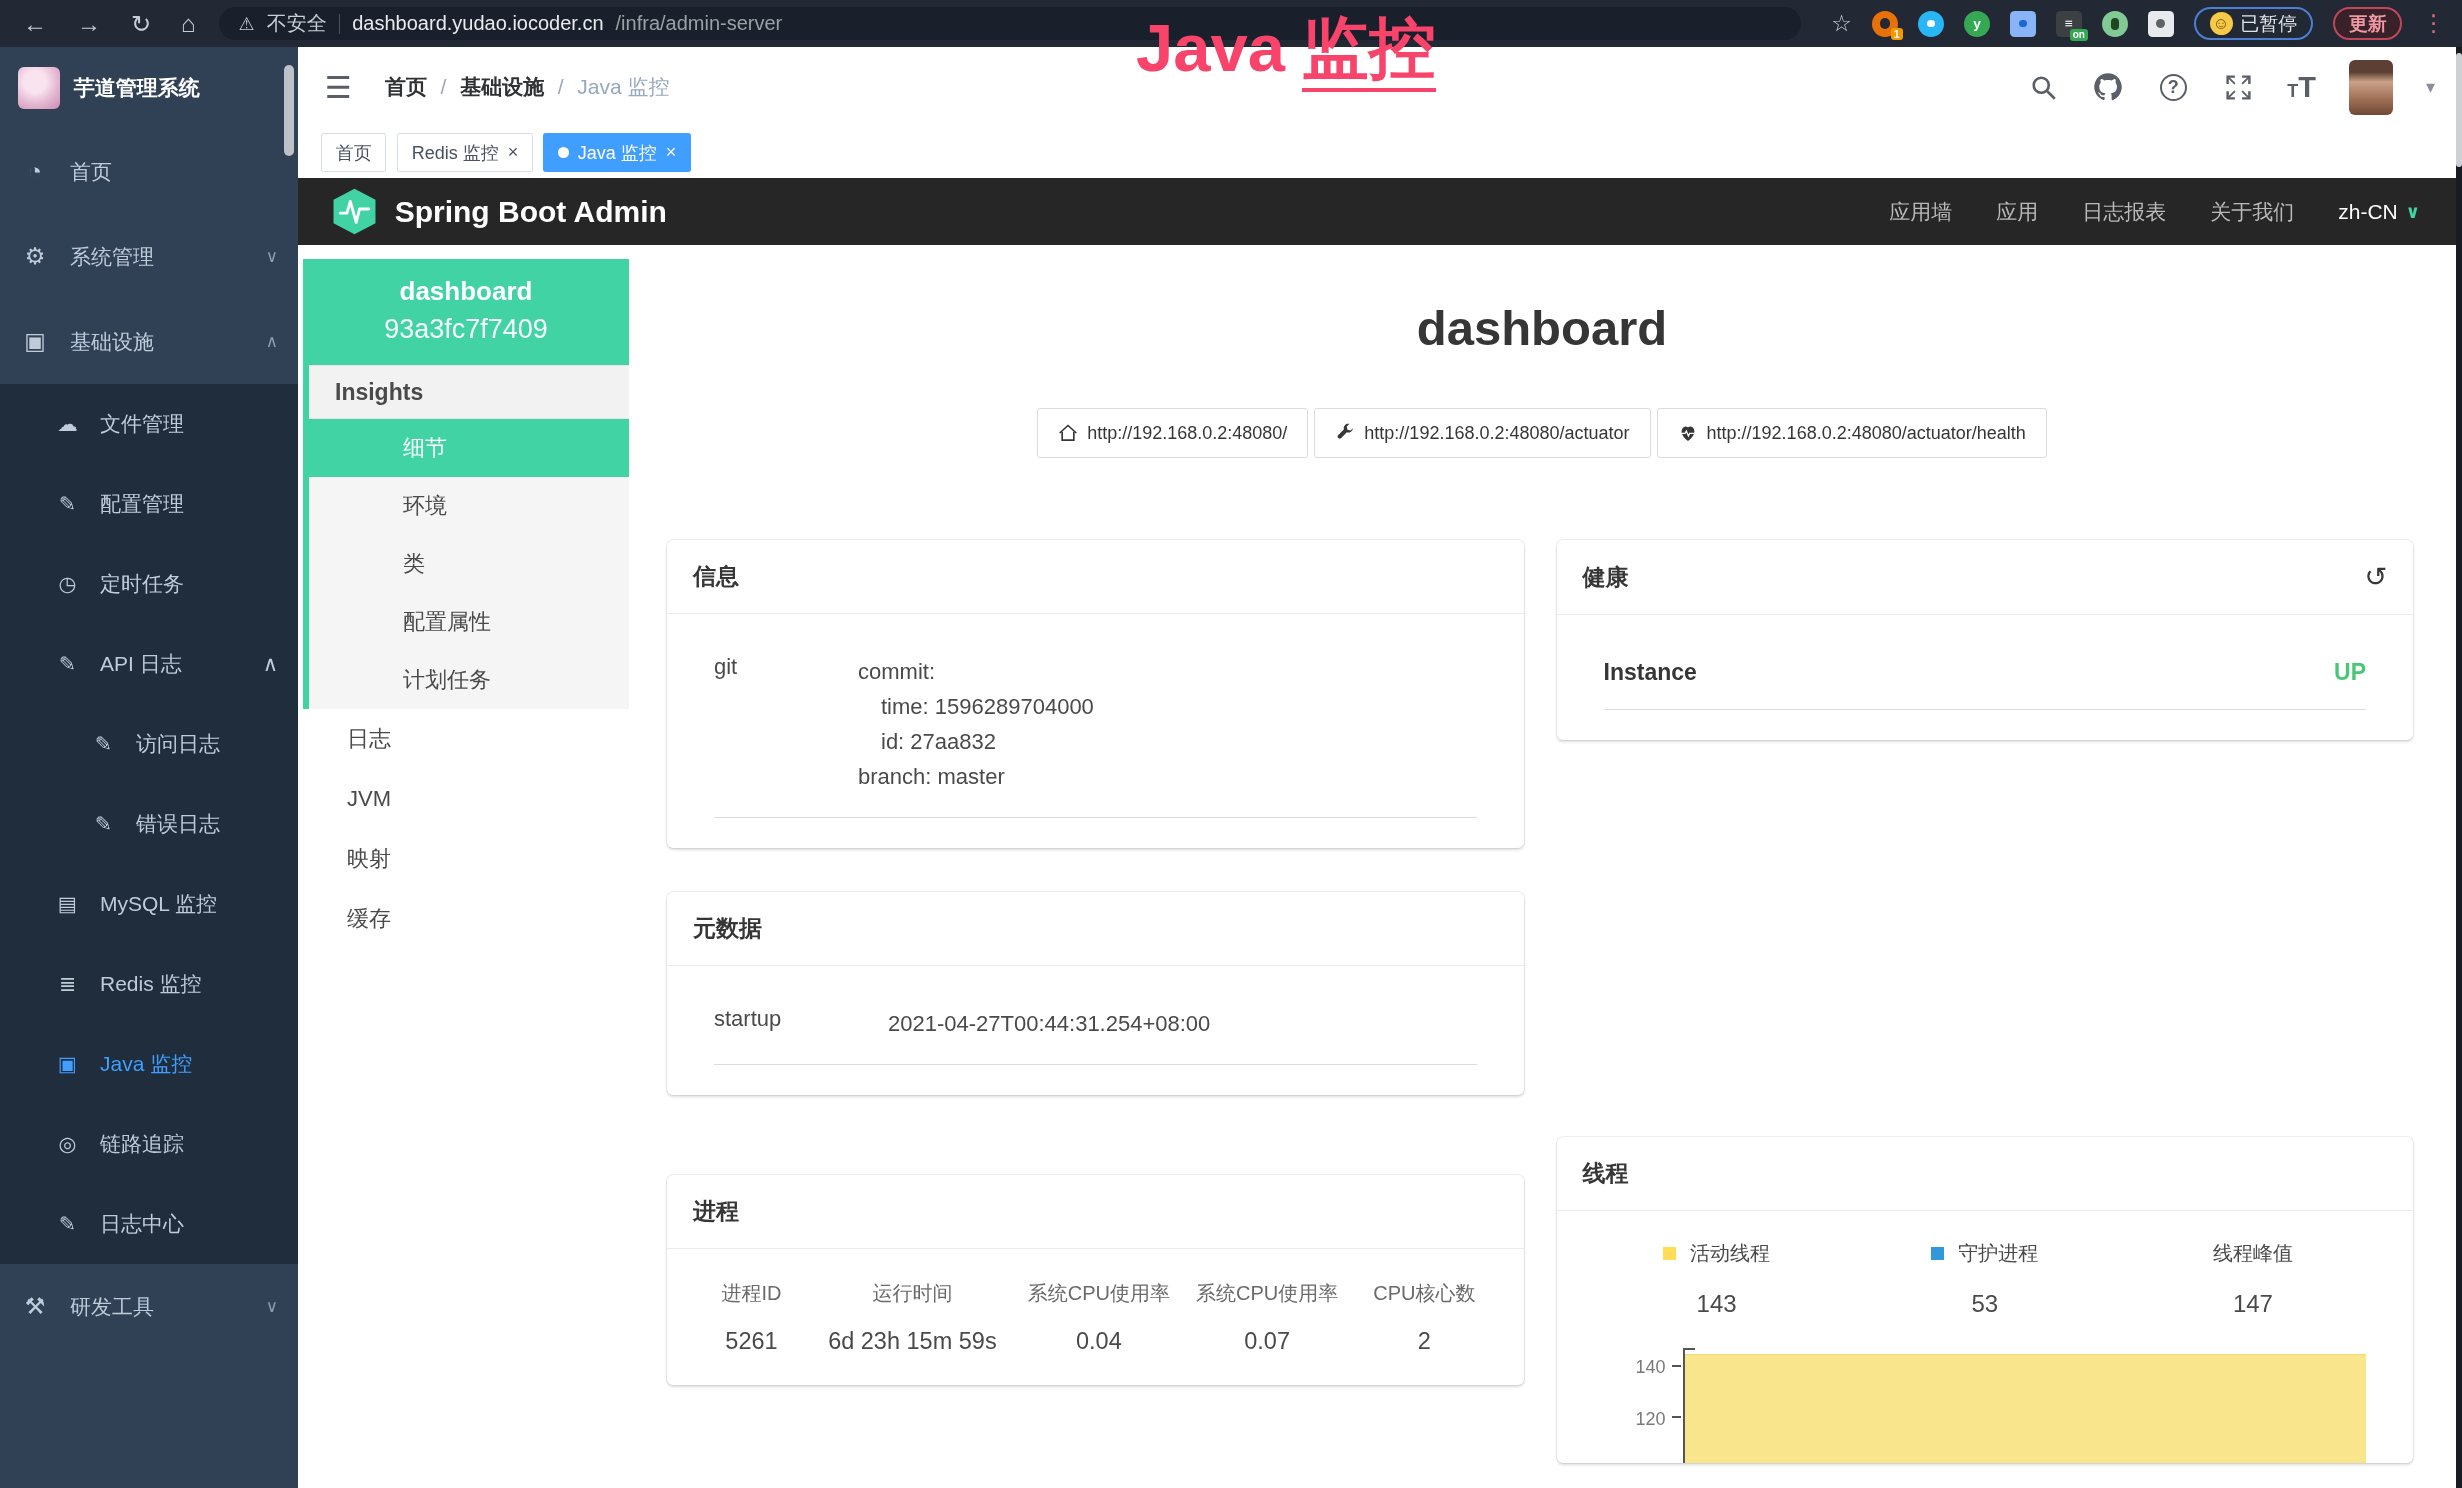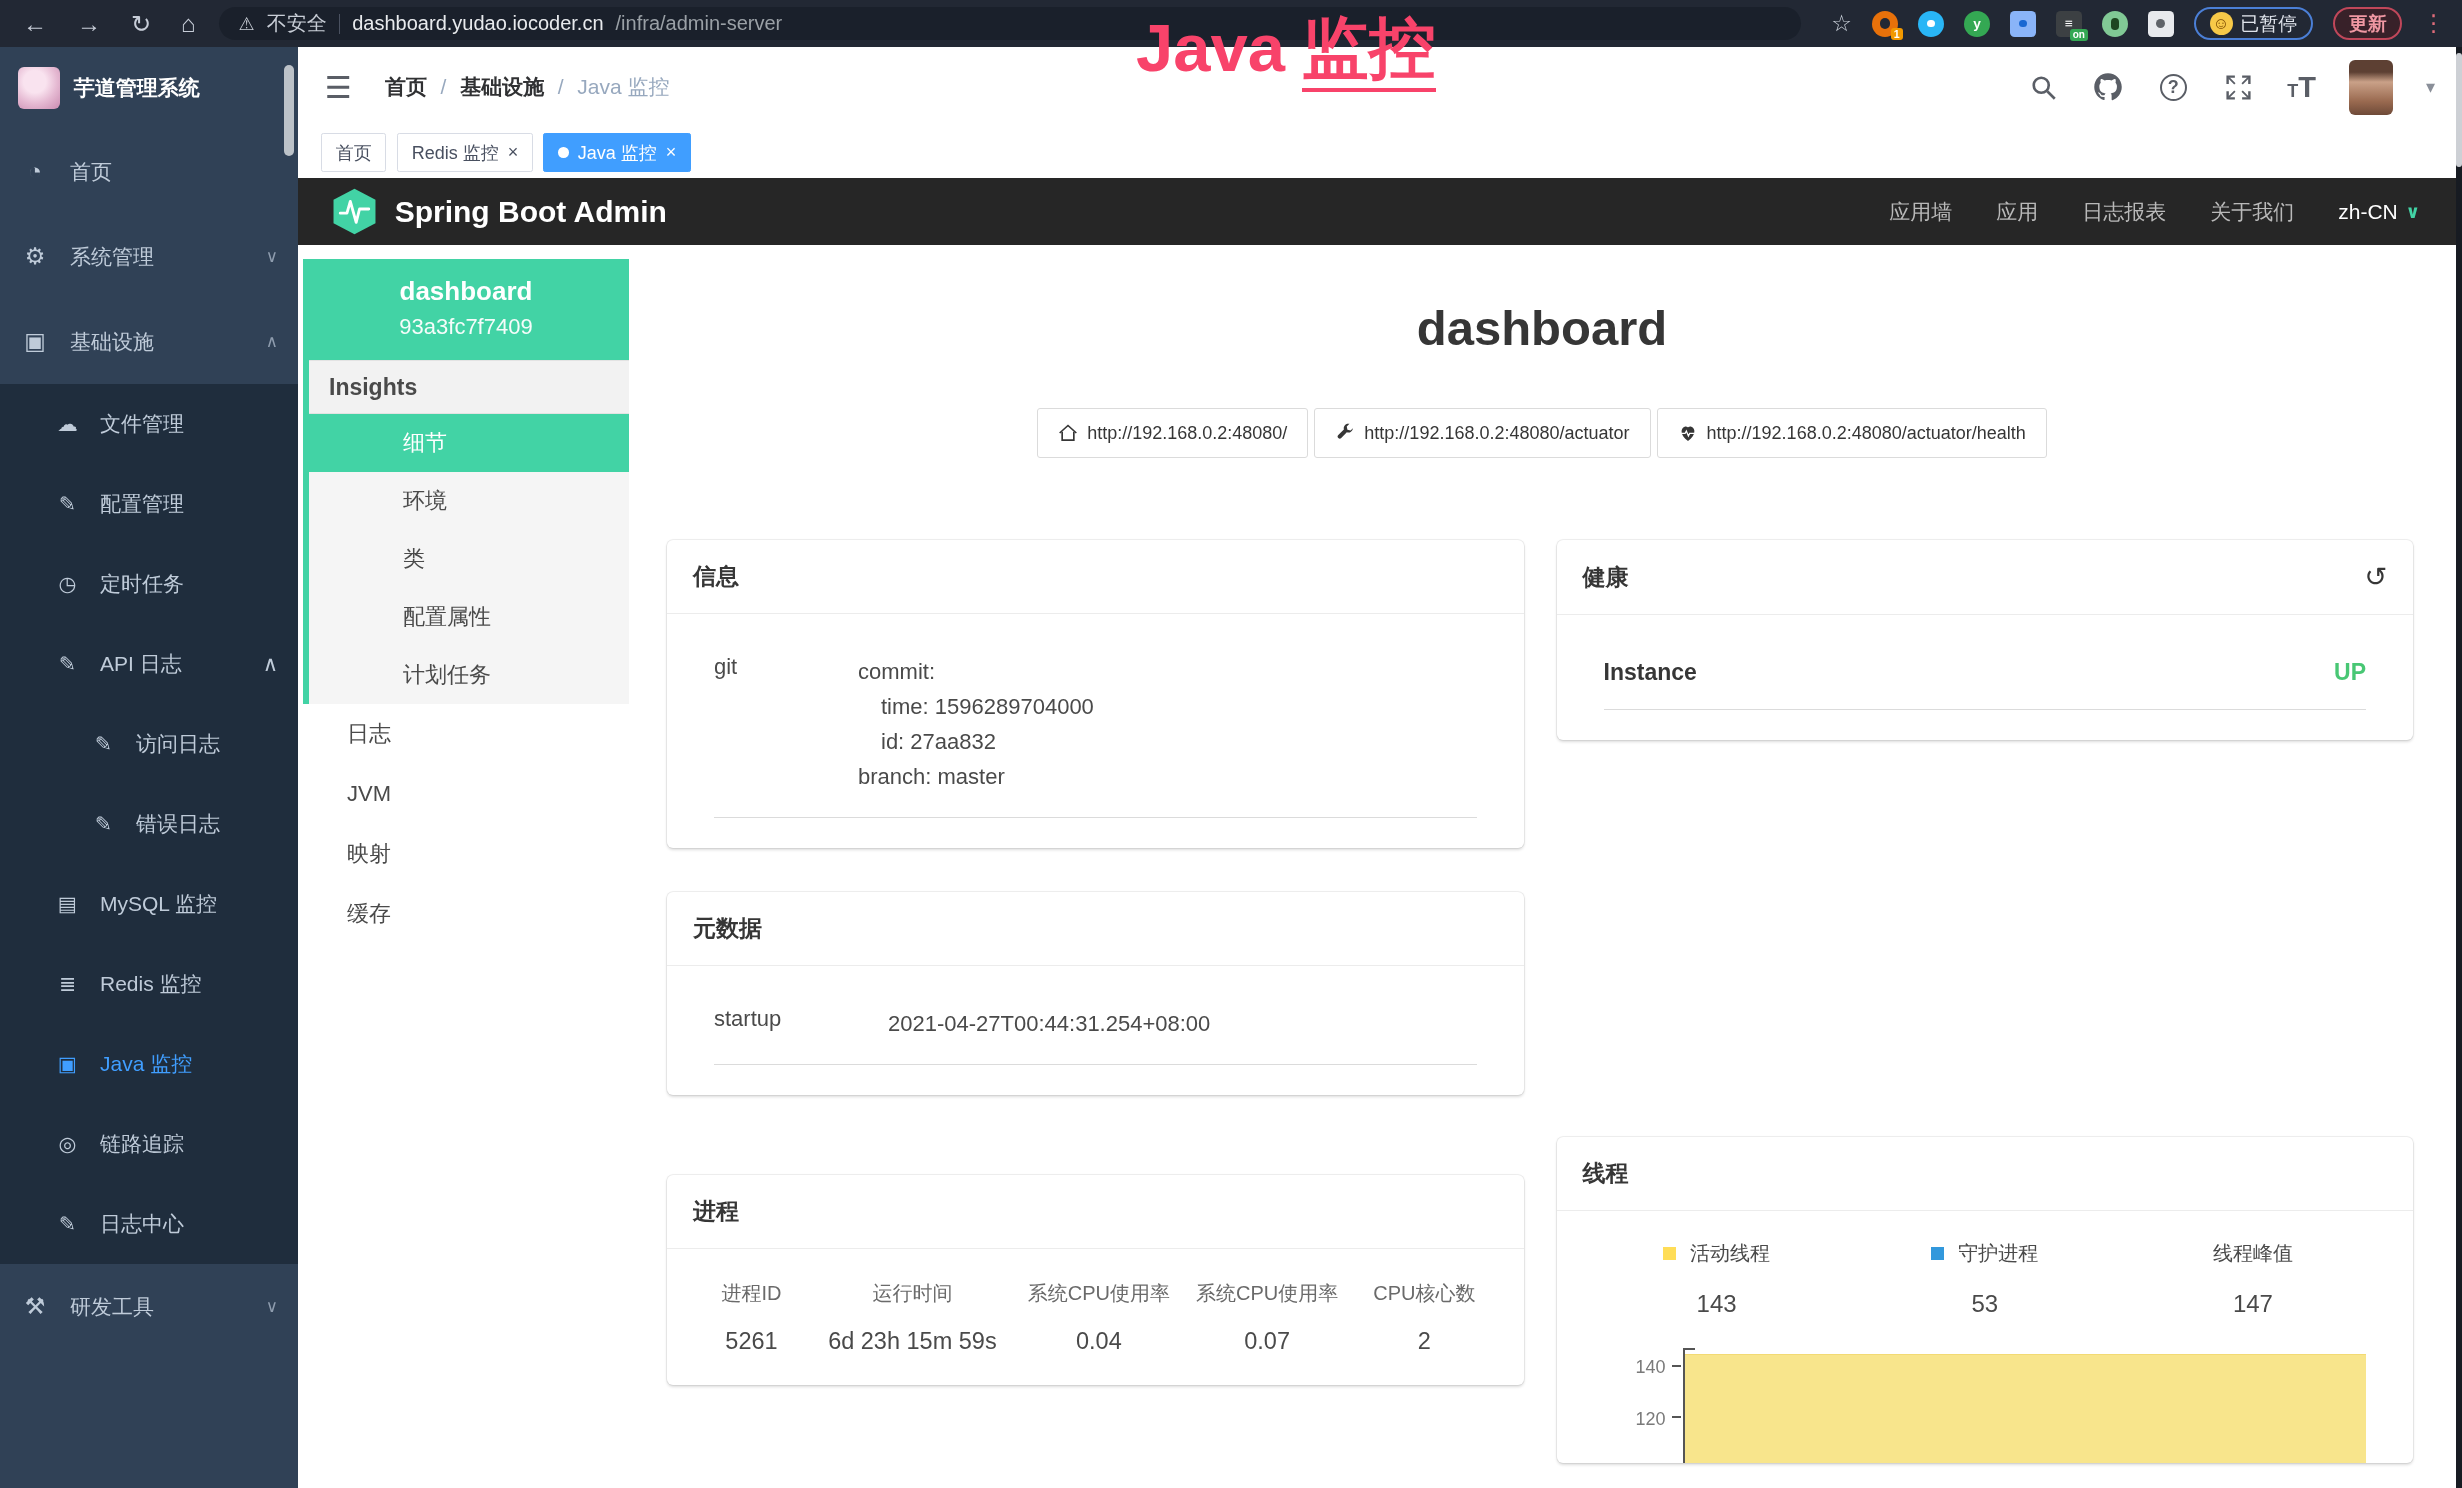--- a/index.html
+++ b/index.html
@@ -94,23 +94,23 @@
     font-weight:bold; font-size:30px; }
   .sba-nav { margin-left:auto; display:flex; align-items:center; gap:44px;
     font-size:21px; color:#b9b9b9; }
   .sba-nav .locale { color:#fff; display:flex; align-items:center; gap:7.6px; }
   .locale .lc { color:#42d3a5; font-size:18px; font-weight:bold; }
 
   
   .inst-panel { position:absolute; left:303px; top:259px; width:326px; height:1229px; background:#fff; }
   .inst-head { background:#42d3a5; color:#fff; text-align:center; padding:16.7px 7.6px 20px; }
   .inst-name { font-size:26px; font-weight:bold; }
-  .inst-id { font-size:22px; margin-top:7.6px; opacity:.95; }
+  .inst-id { font-size:27px; margin-top:7.6px; opacity:.95; }
   .insights-group { border-left:6.8px solid #42d3a5; background:#f5f5f5; }
-  .ins-title { height:54px; display:flex; align-items:center; padding-left:20px;
+  .ins-title { height:54px; display:flex; align-items:center; padding-left:26px;
     font-weight:bold; font-size:23px; color:#4a4a4a; border-top:0.8px solid #e3e3e3;
     border-bottom:0.8px solid #e3e3e3; background:#f2f2f2; }
   .ins-item { height:58px; display:flex; align-items:center; padding-left:94px;
     font-size:22px; color:#4a4a4a; }
   .ins-item.active { background:#42d3a5; color:#fff; }
   .flat-item { height:60px; display:flex; align-items:center; padding-left:44px;
     font-size:22px; color:#4a4a4a; }
 
   
   .main { position:absolute; left:629px; top:259px; width:1826px; height:1229px;

